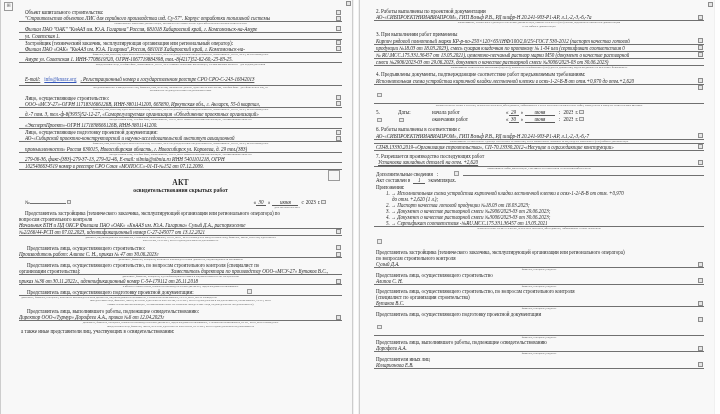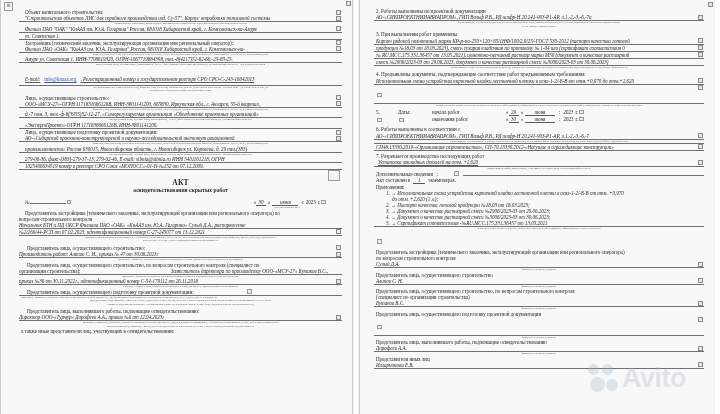--- a/index.html
+++ b/index.html
@@ -596,23 +596,14 @@
     <div class="row" style="margin-left:2px;">
       <div class="ln">Представители иных лиц</div>
     </div>
     <div class="row" style="margin-left:2px;">
       <div class="ln ital">Илларионова Е.В.</div>
       <span class="mark" style="top:0.5px;"></span>
     </div>
     <div class="rule"></div>
   </div>
 
-  <div class="watermark">
-    <div class="wm-dots">
-      <i class="d1"></i>
-        <i class="d2"></i>
-        <i class="d3"></i>
-        <i class="d4"></i>
-    </div>
-    <div class="wm-text">Avito</div>
-  </div>
 
 </div>
 
 </body></html>

